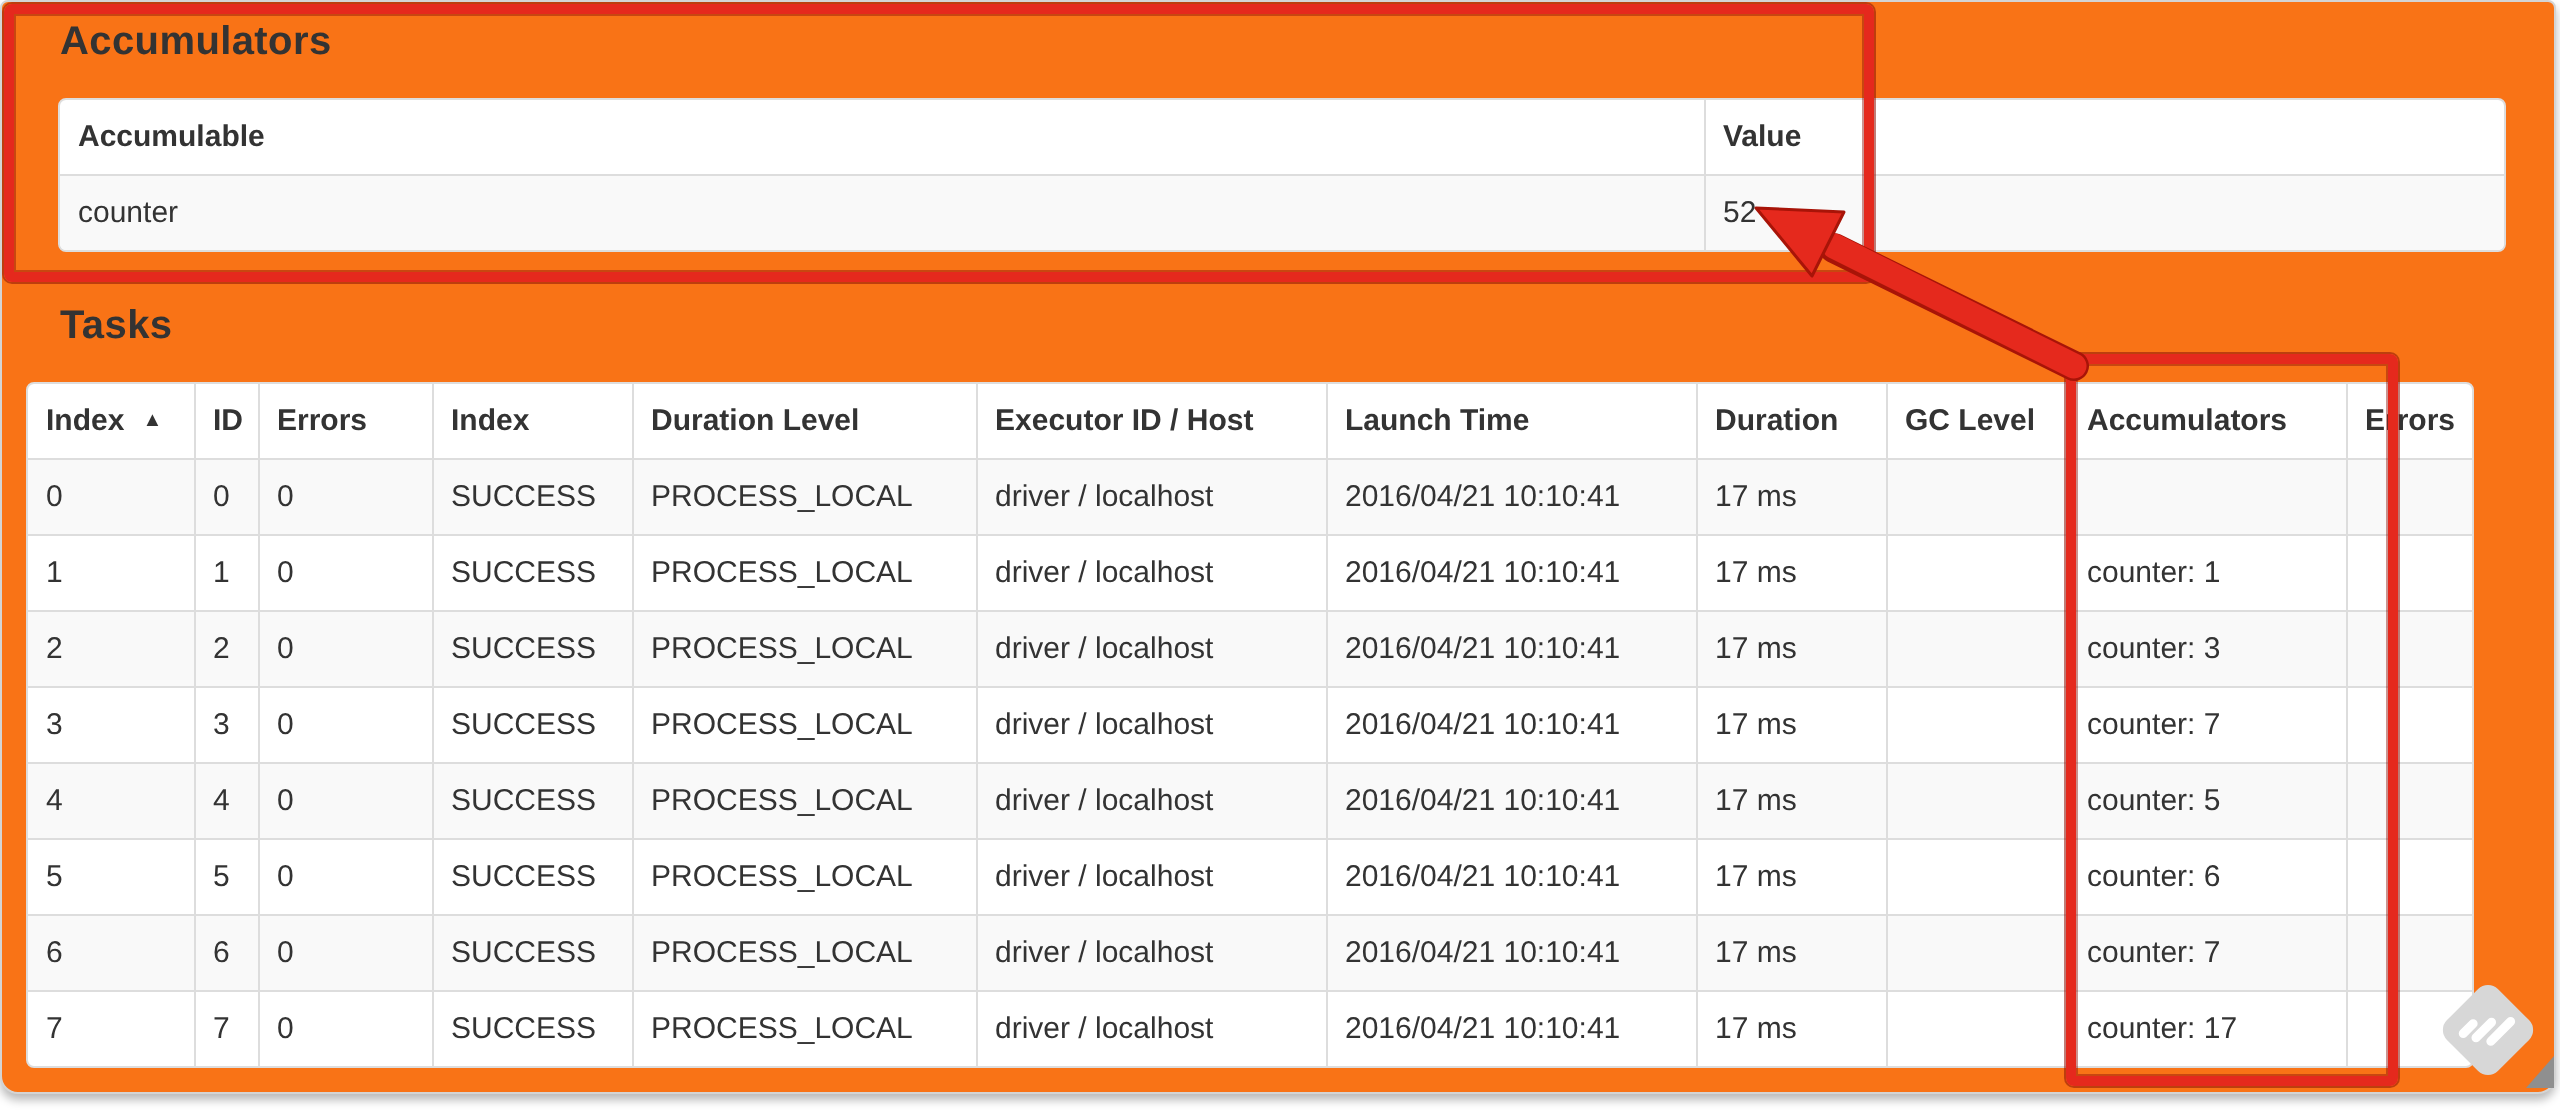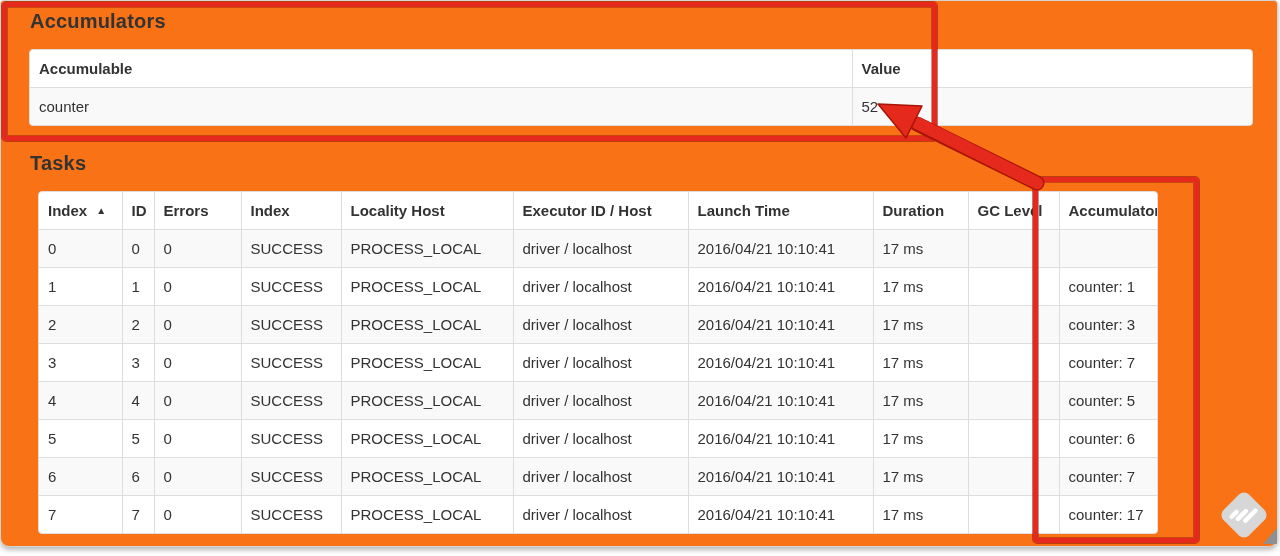--- a/index.html
+++ b/index.html
@@ -19,21 +19,21 @@
     position:absolute;margin:0;font-size:20px;font-weight:bold;color:#333;
     letter-spacing:.2px;
   }
   .t1{left:29px;top:9px;}
   .t2{left:29px;top:151px;}
   .tbl-wrap{
     position:absolute;background:#fff;border:1px solid #ddd;border-radius:4px;
     overflow:hidden;box-sizing:border-box;
   }
   .acc-tbl{left:28px;top:48px;width:1224px;}
-  .tasks-tbl{left:37px;top:190px;width:1120px;}
+  .tasks-tbl{left:12px;top:190px;width:1224px;}
   table{border-collapse:collapse;width:100%;table-layout:fixed;font-size:15px;color:#333;}
   th,td{
     border-left:1px solid #ddd;padding:8px 8px 8px 9px;text-align:left;
     line-height:21px;height:21px;white-space:nowrap;overflow:hidden;
     font-weight:normal;
   }
   th{font-weight:bold;}
   th:first-child,td:first-child{border-left:none;}
   tbody td{border-top:1px solid #ddd;}
   tbody tr:nth-child(odd){background:#f9f9f9;}
@@ -104,21 +104,21 @@
           <col style="width:91px">
         <col style="width:139px">
           <col style="width:65px">
       </colgroup>
       <thead>
         <tr>
           <th class="sortable"><span>Index</span><span class="sort">▲</span></th>
           <th class="sortable">ID</th>
           <th class="sortable">Errors</th>
           <th class="sortable">Index</th>
-          <th class="sortable">Locality Host</th>
+          <th class="sortable">Duration Level</th>
           <th class="sortable">Executor ID / Host</th>
           <th class="sortable">Launch Time</th>
           <th class="sortable">Duration</th>
           <th class="sortable">GC Level</th>
           <th class="sortable">Accumulators</th>
           <th class="sortable">Errors</th>
         </tr>
       </thead>
       <tbody>
         <tr>

